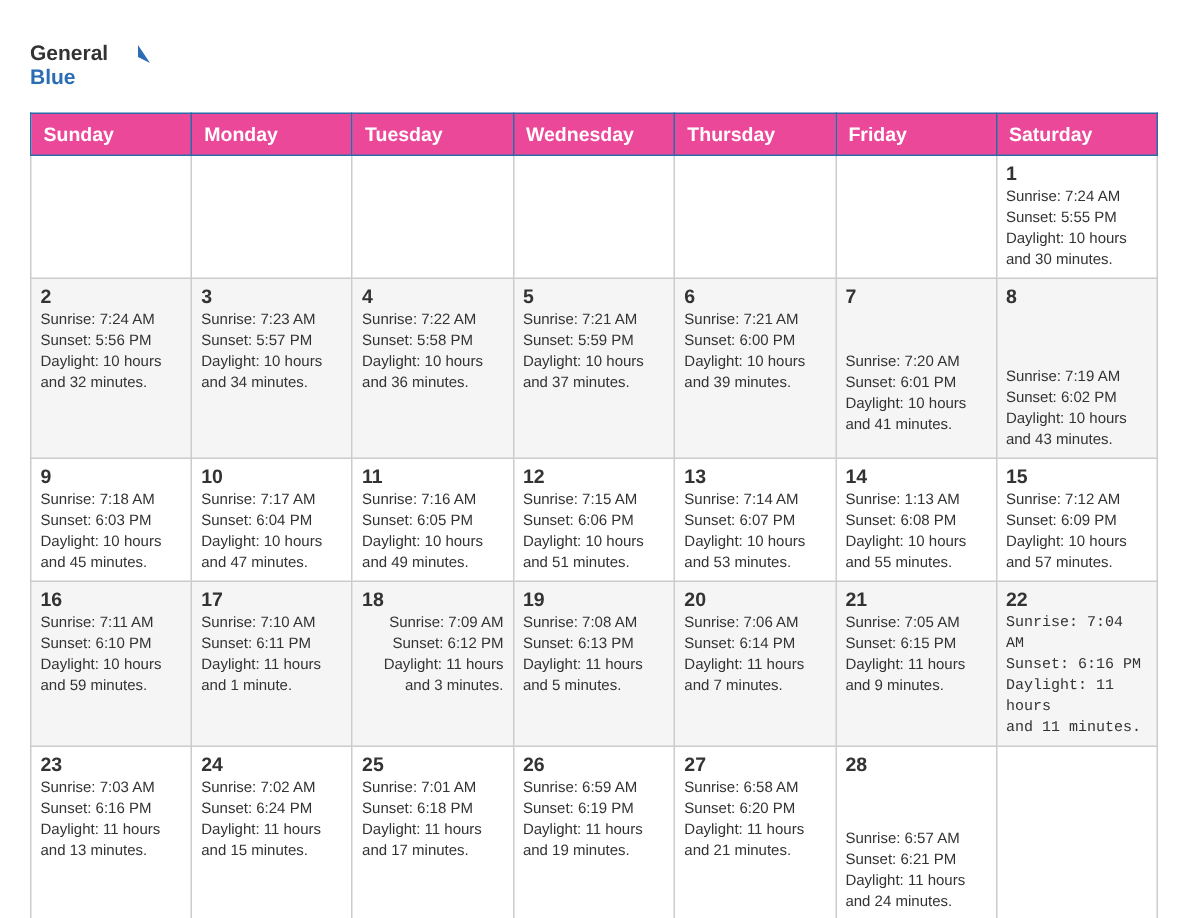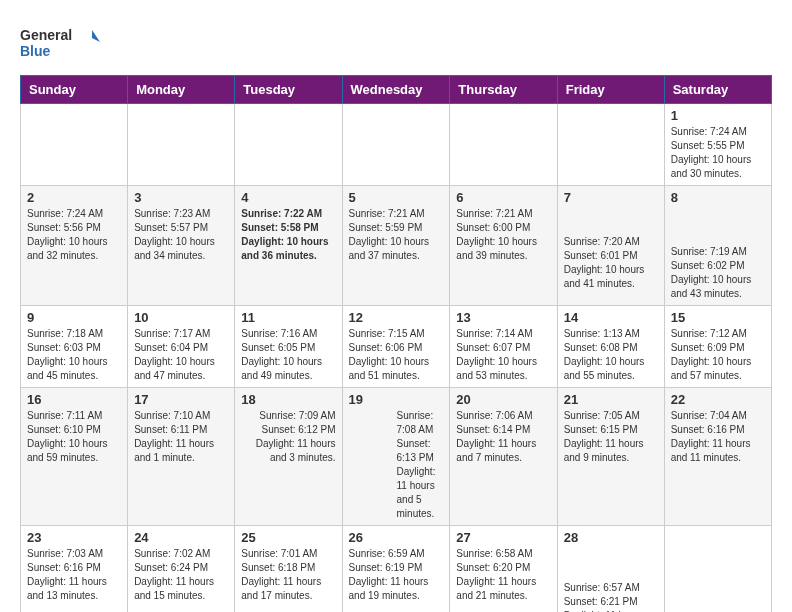--- a/index.html
+++ b/index.html
@@ -31,21 +31,21 @@
     .location-title {
       font-size: 16px;
       color: #555;
     }
     .calendar {
       width: 100%;
       border-collapse: collapse;
       border: 1px solid #ccc;
     }
     .calendar th {
-      background: #701a75;
+      background: #ec4899;
       color: #fff;
       font-size: 13px;
       font-weight: bold;
       padding: 6px 8px;
       text-align: left;
       border: 1px solid #2a6aa8;
     }
     .calendar td {
       vertical-align: top;
       border: 1px solid #ccc;
@@ -129,21 +129,21 @@
         </td>
         <td>
           <span class="day-num">3</span>
           <div class="day-info" style="white-space: pre-line;">Sunrise: 7:23 AM
 Sunset: 5:57 PM
 Daylight: 10 hours
 and 34 minutes.</div>
         </td>
         <td>
           <span class="day-num">4</span>
-          <div class="day-info" style="white-space: pre-line; font-weight: bold;">Sunrise: 7:22 AM
+          <div class="day-info" style="white-space: pre-line;">Sunrise: 7:22 AM
 Sunset: 5:58 PM
 Daylight: 10 hours
 and 36 minutes.</div>
         </td>
         <td>
           <span class="day-num">5</span>
           <div class="day-info" style="white-space: pre-line;">Sunrise: 7:21 AM
 Sunset: 5:59 PM
 Daylight: 10 hours
 and 37 minutes.</div>
@@ -238,42 +238,42 @@
         </td>
         <td>
           <span class="day-num">18</span>
           <div class="day-info" style="white-space: pre-line; text-align: right;">Sunrise: 7:09 AM
 Sunset: 6:12 PM
 Daylight: 11 hours
 and 3 minutes.</div>
         </td>
         <td>
           <span class="day-num">19</span>
-          <div class="day-info" style="white-space: pre-line; margin-left: 48px;">Sunrise: 7:08 AM
+          <div class="day-info" style="white-space: pre-line;">Sunrise: 7:08 AM
 Sunset: 6:13 PM
 Daylight: 11 hours
 and 5 minutes.</div>
         </td>
         <td>
           <span class="day-num">20</span>
           <div class="day-info" style="white-space: pre-line;">Sunrise: 7:06 AM
 Sunset: 6:14 PM
 Daylight: 11 hours
 and 7 minutes.</div>
         </td>
         <td>
           <span class="day-num">21</span>
           <div class="day-info" style="white-space: pre-line;">Sunrise: 7:05 AM
 Sunset: 6:15 PM
 Daylight: 11 hours
 and 9 minutes.</div>
         </td>
         <td>
           <span class="day-num">22</span>
-          <div class="day-info" style="white-space: pre-line;">Sunrise: 7:04 AM
+          <div class="day-info" style="white-space: pre-line; font-family: Liberation Mono, monospace;">Sunrise: 7:04 AM
 Sunset: 6:16 PM
 Daylight: 11 hours
 and 11 minutes.</div>
         </td>
       </tr>
       <tr>
         <td>
           <span class="day-num">23</span>
           <div class="day-info" style="white-space: pre-line;">Sunrise: 7:03 AM
 Sunset: 6:16 PM

